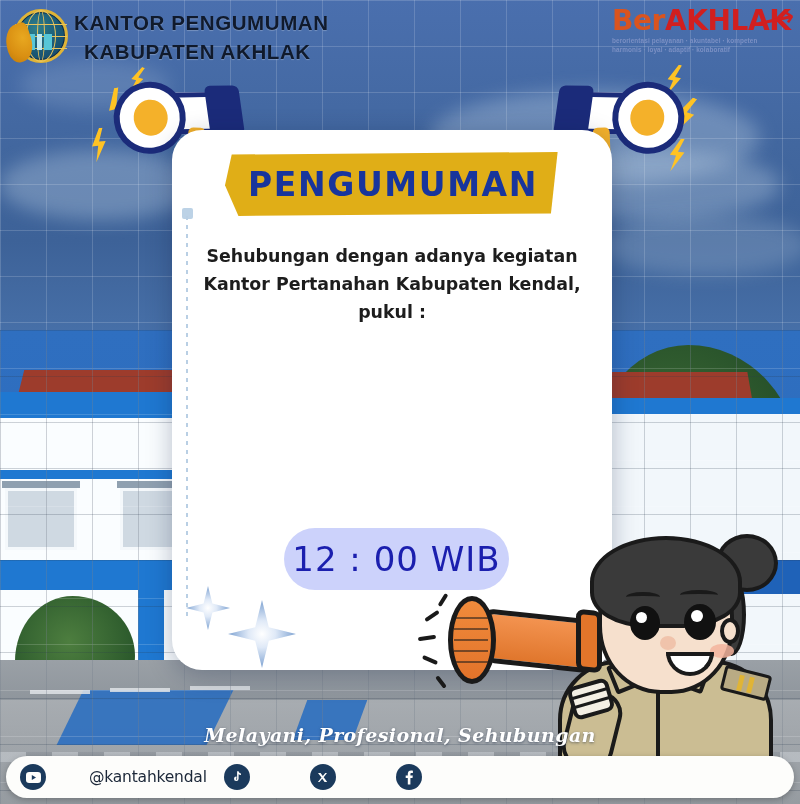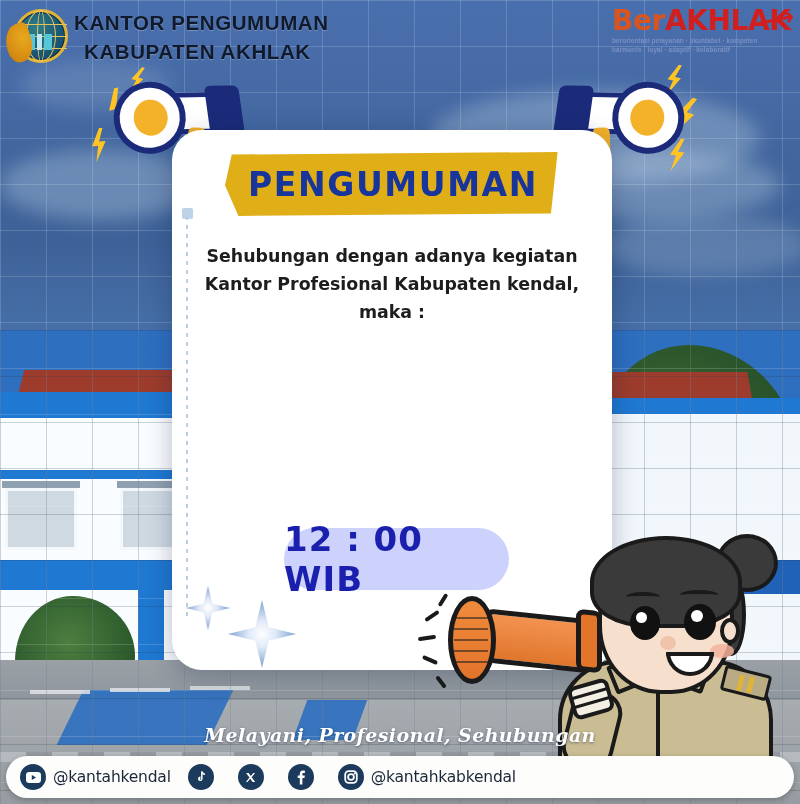--- a/index.html
+++ b/index.html
@@ -179,21 +179,21 @@
   .para2{ top:308px; }
 
   .bigdate{ position:absolute; left:0; top:218px; width:440px; text-align:center;
     font-size:41px; font-weight:bold; color:#1c36c4; letter-spacing:.4px;
     font-family:"DejaVu Sans", sans-serif;
     text-shadow:0 2px 6px rgba(28,54,196,.30);}
 
   .timepill{ position:absolute; left:112px; top:398px; width:225px; height:62px;
     background:#ccd2fb; border-radius:32px; display:flex; align-items:center;
     justify-content:center;}
-  .timepill span{ font-size:34px; font-weight:bold; color:#1b1fae; letter-spacing:1px;
+  .timepill span{ font-size:34px; font-weight:normal; color:#1b1fae; letter-spacing:1px;
     font-family:"DejaVu Sans", sans-serif;}
 
   
   .spark{ position:absolute;
     background:radial-gradient(circle at 50% 50%,#ffffff 0%,#dfe9f7 28%,#7fa3d2 70%,#4f7fc0 100%);
     clip-path:polygon(50% 0,60% 40%,100% 50%,60% 60%,50% 100%,40% 60%,0 50%,40% 40%); }
   .sp1{ left:186px; top:586px; width:44px; height:44px;}
   .sp2{ left:228px; top:600px; width:68px; height:68px;}
 
   
@@ -270,21 +270,21 @@
 
   .footer{ position:absolute; left:6px; top:756px; width:788px; height:42px;
     background:#fdfdfb; border-radius:21px; display:flex; align-items:center;
     padding:0 14px; box-shadow:0 2px 6px rgba(0,0,0,.25); }
   .fitem{ display:flex; align-items:center; gap:7px; }
   .ficon{ width:26px; height:26px; border-radius:50%; background:#1b3a5c;
     display:flex; align-items:center; justify-content:center; flex:none;
     color:#fdfdfb; font-weight:bold; }
   .ficon.ring{ background:#fdfdfb; border:3px solid #1b3a5c; }
   .flabel{ font-size:15.5px; color:#1b2738; font-family:"DejaVu Sans", sans-serif;
-    white-space:nowrap; letter-spacing:-.2px;}
+    white-space:nowrap; letter-spacing:-.2px;margin-left:36px;}
   .gap{ width:17px; flex:none;}
   .gap-s{ width:11px; flex:none;}
 </style>
 </head>
 <body>
 
 <div id="poster">
 
   <div class="bg-sky"></div>
   <div class="cloud c1"></div>
@@ -378,21 +378,21 @@
   </div>
 
   <div class="card">
     <div class="dotcap"></div>
     <div class="dotline"></div>
 
     <div class="tape">
       <span>PENGUMUMAN</span>
     </div>
 
-    <div class="para para1">Sehubungan dengan adanya kegiatan Kantor Profesional Kabupaten kendal, maka :</div>
+    <div class="para para1">Sehubungan dengan adanya kegiatan Kantor Pertanahan Kabupaten kendal, pukul :</div>
 
 
 
     <div class="timepill">
       <span>12 : 00 WIB</span>
     </div>
   </div>
 
   <div class="spark sp1"></div>
   <div class="spark sp2"></div>
@@ -479,28 +479,18 @@
       <div class="ficon">
         <svg width="11" height="16" viewBox="0 0 11 16">
             <path d="M7.4 15.5V9.1h2.1l.3-2.5H7.4V5.1c0-.7.2-1.2 1.2-1.2h1.3V1.7C9.6 1.6 8.8 1.5 8 1.5c-1.9 0-3.2 1.2-3.2 3.3v1.8H2.7v2.5h2.1v6.4z" fill="#fdfdfb"></path>
           </svg>
       </div>
       <span class="flabel"></span>
     </div>
 
     <div class="gap"></div>
 
-    <div class="fitem">
-      <div class="ficon">
-        <svg width="16" height="16" viewBox="0 0 16 16">
-            <rect x="2.2" y="2.2" width="11.6" height="11.6" rx="3.6" fill="none" stroke="#fdfdfb" stroke-width="1.8"></rect>
-            <circle cx="8" cy="8" r="2.9" fill="none" stroke="#fdfdfb" stroke-width="1.8"></circle>
-            <circle cx="11.7" cy="4.4" r="1" fill="#fdfdfb"></circle>
-          </svg>
-      </div>
-      <span class="flabel">@kantahkabkendal</span>
-    </div>
 
     <div class="gap-s"></div>
 
 
   </div>
 </div>
 
 </body></html>

